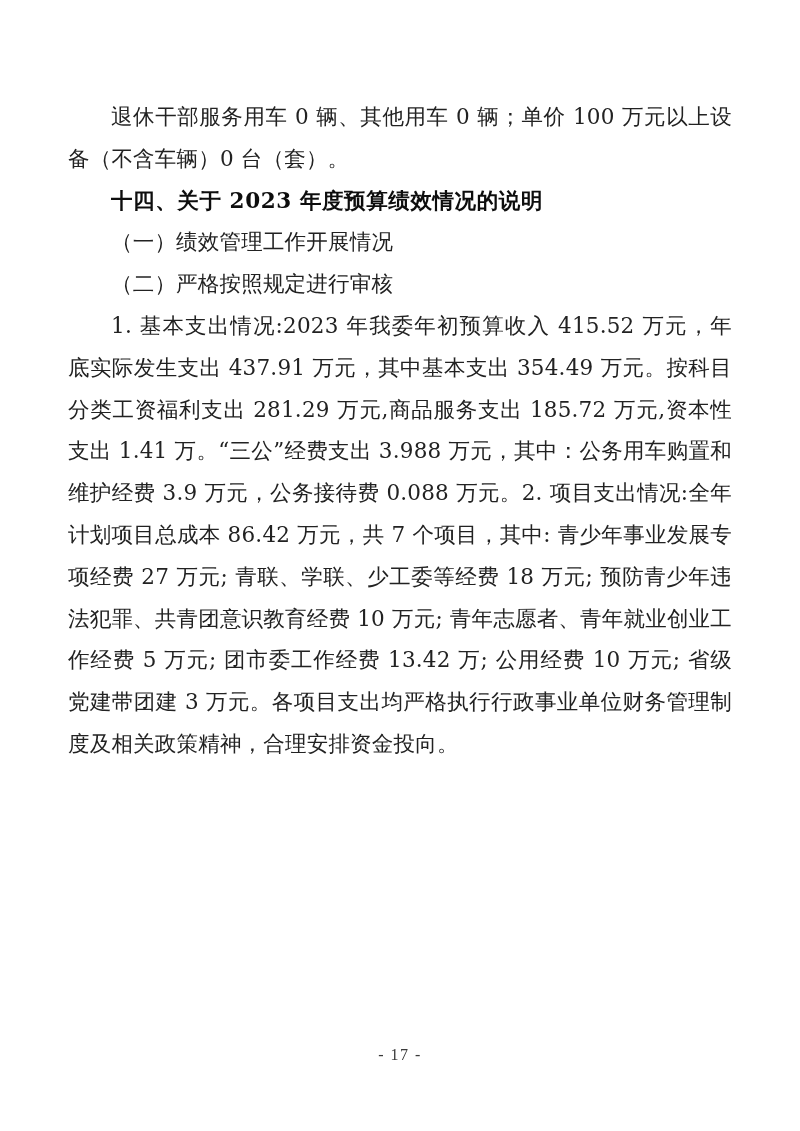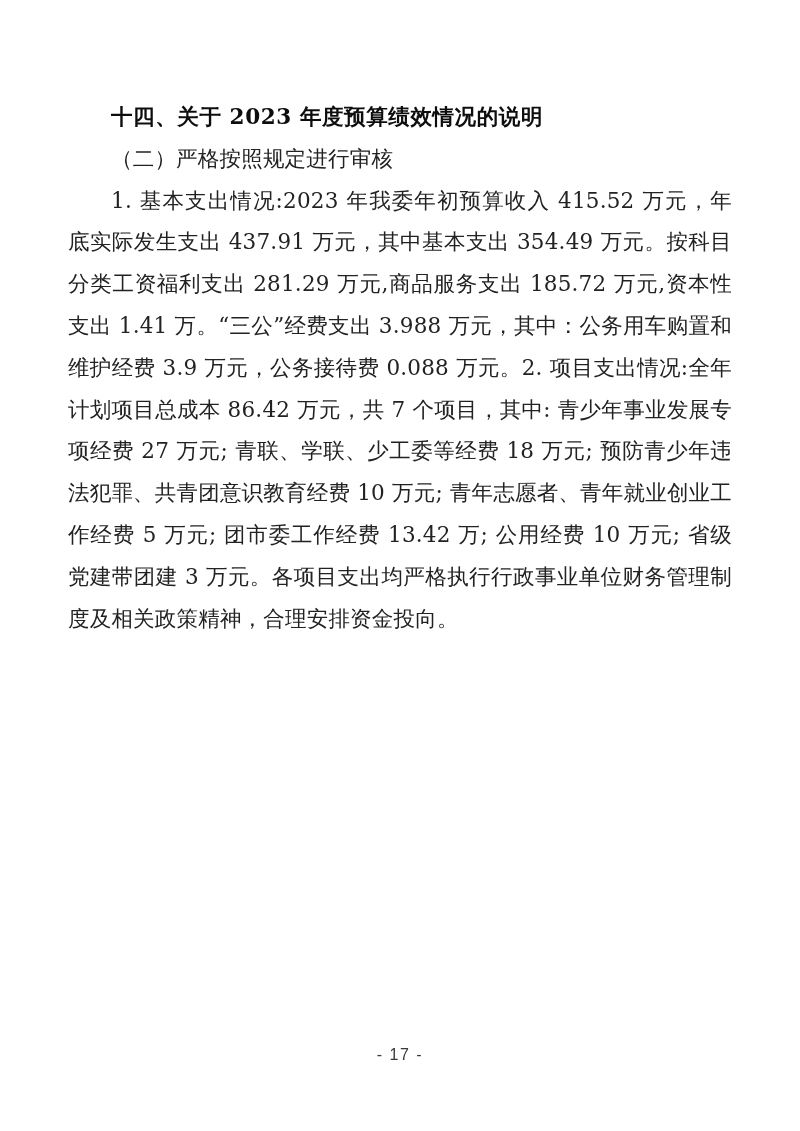--- a/index.html
+++ b/index.html
@@ -57,33 +57,35 @@
   }
   .footer {
     position: absolute;
     left: 0;
     top: 1046px;
     width: 800px;
     text-align: center;
     font-size: 16px;
     letter-spacing: 1.5px;
     color: #3a3a3a;
-    font-family: Liberation Sans, sans-serif;
+    font-family: Liberation Serif, serif;
   }
 </style>
 </head>
 <body>
 
 <div class="page">
 
   <div class="content">
 
+    <p class="para indent tight">退休干部服务用车 0 辆、其他用车 0 辆；单价 100 万元以上设备（不含车辆）0 台（套）。</p>
 
     <p class="heading">十四、关于 2023 年度预算绩效情况的说明</p>
 
+    <p class="para indent">（一）绩效管理工作开展情况</p>
 
 
     <p class="para indent">（二）严格按照规定进行审核</p>
 
     <p class="para indent">1. 基本支出情况:2023 年我委年初预算收入 415.52 万元，年底实际发生支出 437.91 万元，其中基本支出 354.49 万元。按科目分类工资福利支出 281.29 万元,商品服务支出 185.72 万元,资本性支出 1.41 万。“三公”经费支出 3.988 万元，其中：公务用车购置和维护经费 3.9 万元，公务接待费 0.088 万元。2. 项目支出情况:全年计划项目总成本 86.42 万元，共 7 个项目，其中: 青少年事业发展专项经费 27 万元; 青联、学联、少工委等经费 18 万元; 预防青少年违法犯罪、共青团意识教育经费 10 万元; 青年志愿者、青年就业创业工作经费 5 万元; 团市委工作经费 13.42 万; 公用经费 10 万元; 省级党建带团建 3 万元。各项目支出均严格执行行政事业单位财务管理制度及相关政策精神，合理安排资金投向。</p>
 
 
 
   </div>
 

